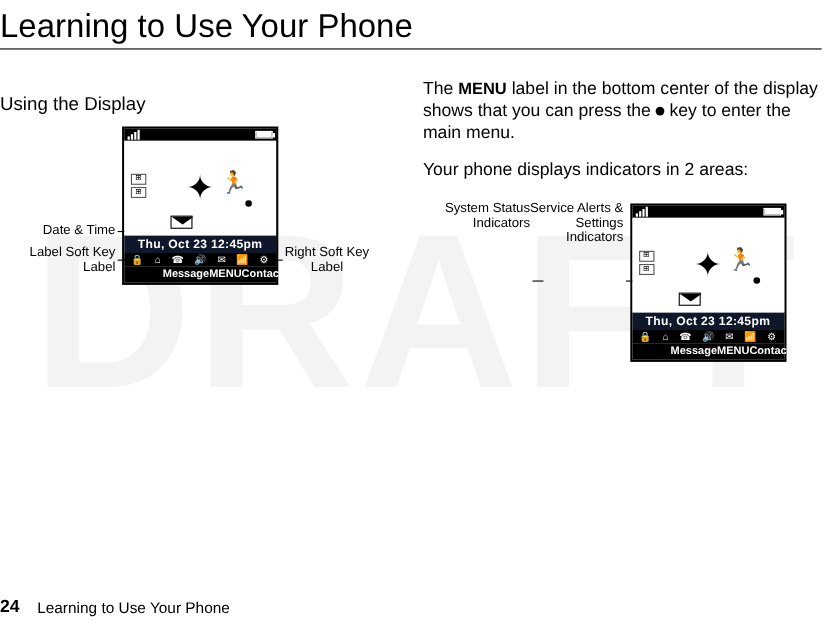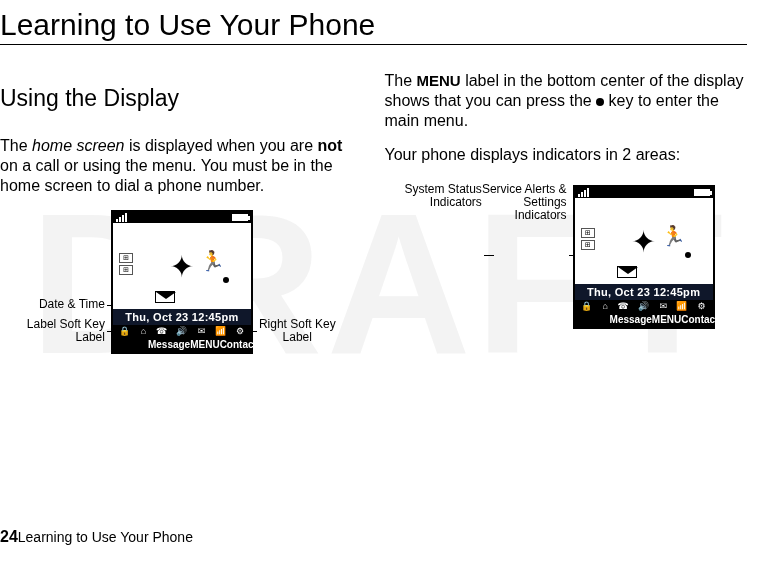--- a/index.html
+++ b/index.html
@@ -39,23 +39,23 @@
     padding-bottom: 2px;
     margin-bottom: 26px;
   }
   .cols {
     display: flex;
     gap: 22px;
   }
   .col { flex: 1; }
   .col p { font-size: 16px; line-height: 1.25; margin-bottom: 14px; }
   h2.section {
-    font-size: 23px;
+    font-size: 17px;
     font-weight: normal;
-    margin: 14px 0 24px 0;
+    margin: 14px 0 10px 0;
   }
   .bold { font-weight: bold; }
   .italic { font-style: italic; }
   .menu-label { font-weight: bold; font-family: Arial, sans-serif; font-size: 15px; }
   .keydot { display:inline-block; width:8px; height:8px; background:#000; border-radius:50%; vertical-align:middle; }
 
   
   .phone-figure {
     display: flex;
     align-items: flex-end;
@@ -152,46 +152,44 @@
     flex-direction:row;
     justify-content:space-between;
     height:150px;
     padding:4px 0 2px 0;
   }
   .right-callouts div{position:relative;}
   .right-callouts div::after{content:"";position:absolute;right:-12px;top:50%;width:10px;height:1px;background:#000;}
 
   .footer {
     position:absolute;
-    bottom:21px;
+    bottom:6px;
     left:0;
     display:flex;
     align-items:center;
+    gap:16px;
     font-size:14px;
     z-index:1;
   }
   .footer .pn { font-weight:bold; font-size:16px; }
 </style>
 </head>
 <body>
 
 <div class="watermark">DRAFT</div>
 
 <div class="page">
   <h1 class="title">Learning to Use Your Phone</h1>
 
   <div class="cols">
 
     <div class="col">
 
       <h2 class="section">Using the Display</h2>
 
-      <p>
-        <span>The </span><span class="italic">home screen</span><span> is displayed when you are </span><span class="bold">not</span><span> on a call or using the menu. You must be in the home screen to dial a phone number.</span>
-      </p>
 
       <div class="phone-figure">
         <div class="callouts-left">
           <div style="margin-bottom:6px"><span>Date &amp; Time</span></div>
           <div><span style="white-space:pre-line">Label Soft Key
 Label</span></div>
         </div>
 
         <div class="phone-screen">
           <div class="statusbar">

